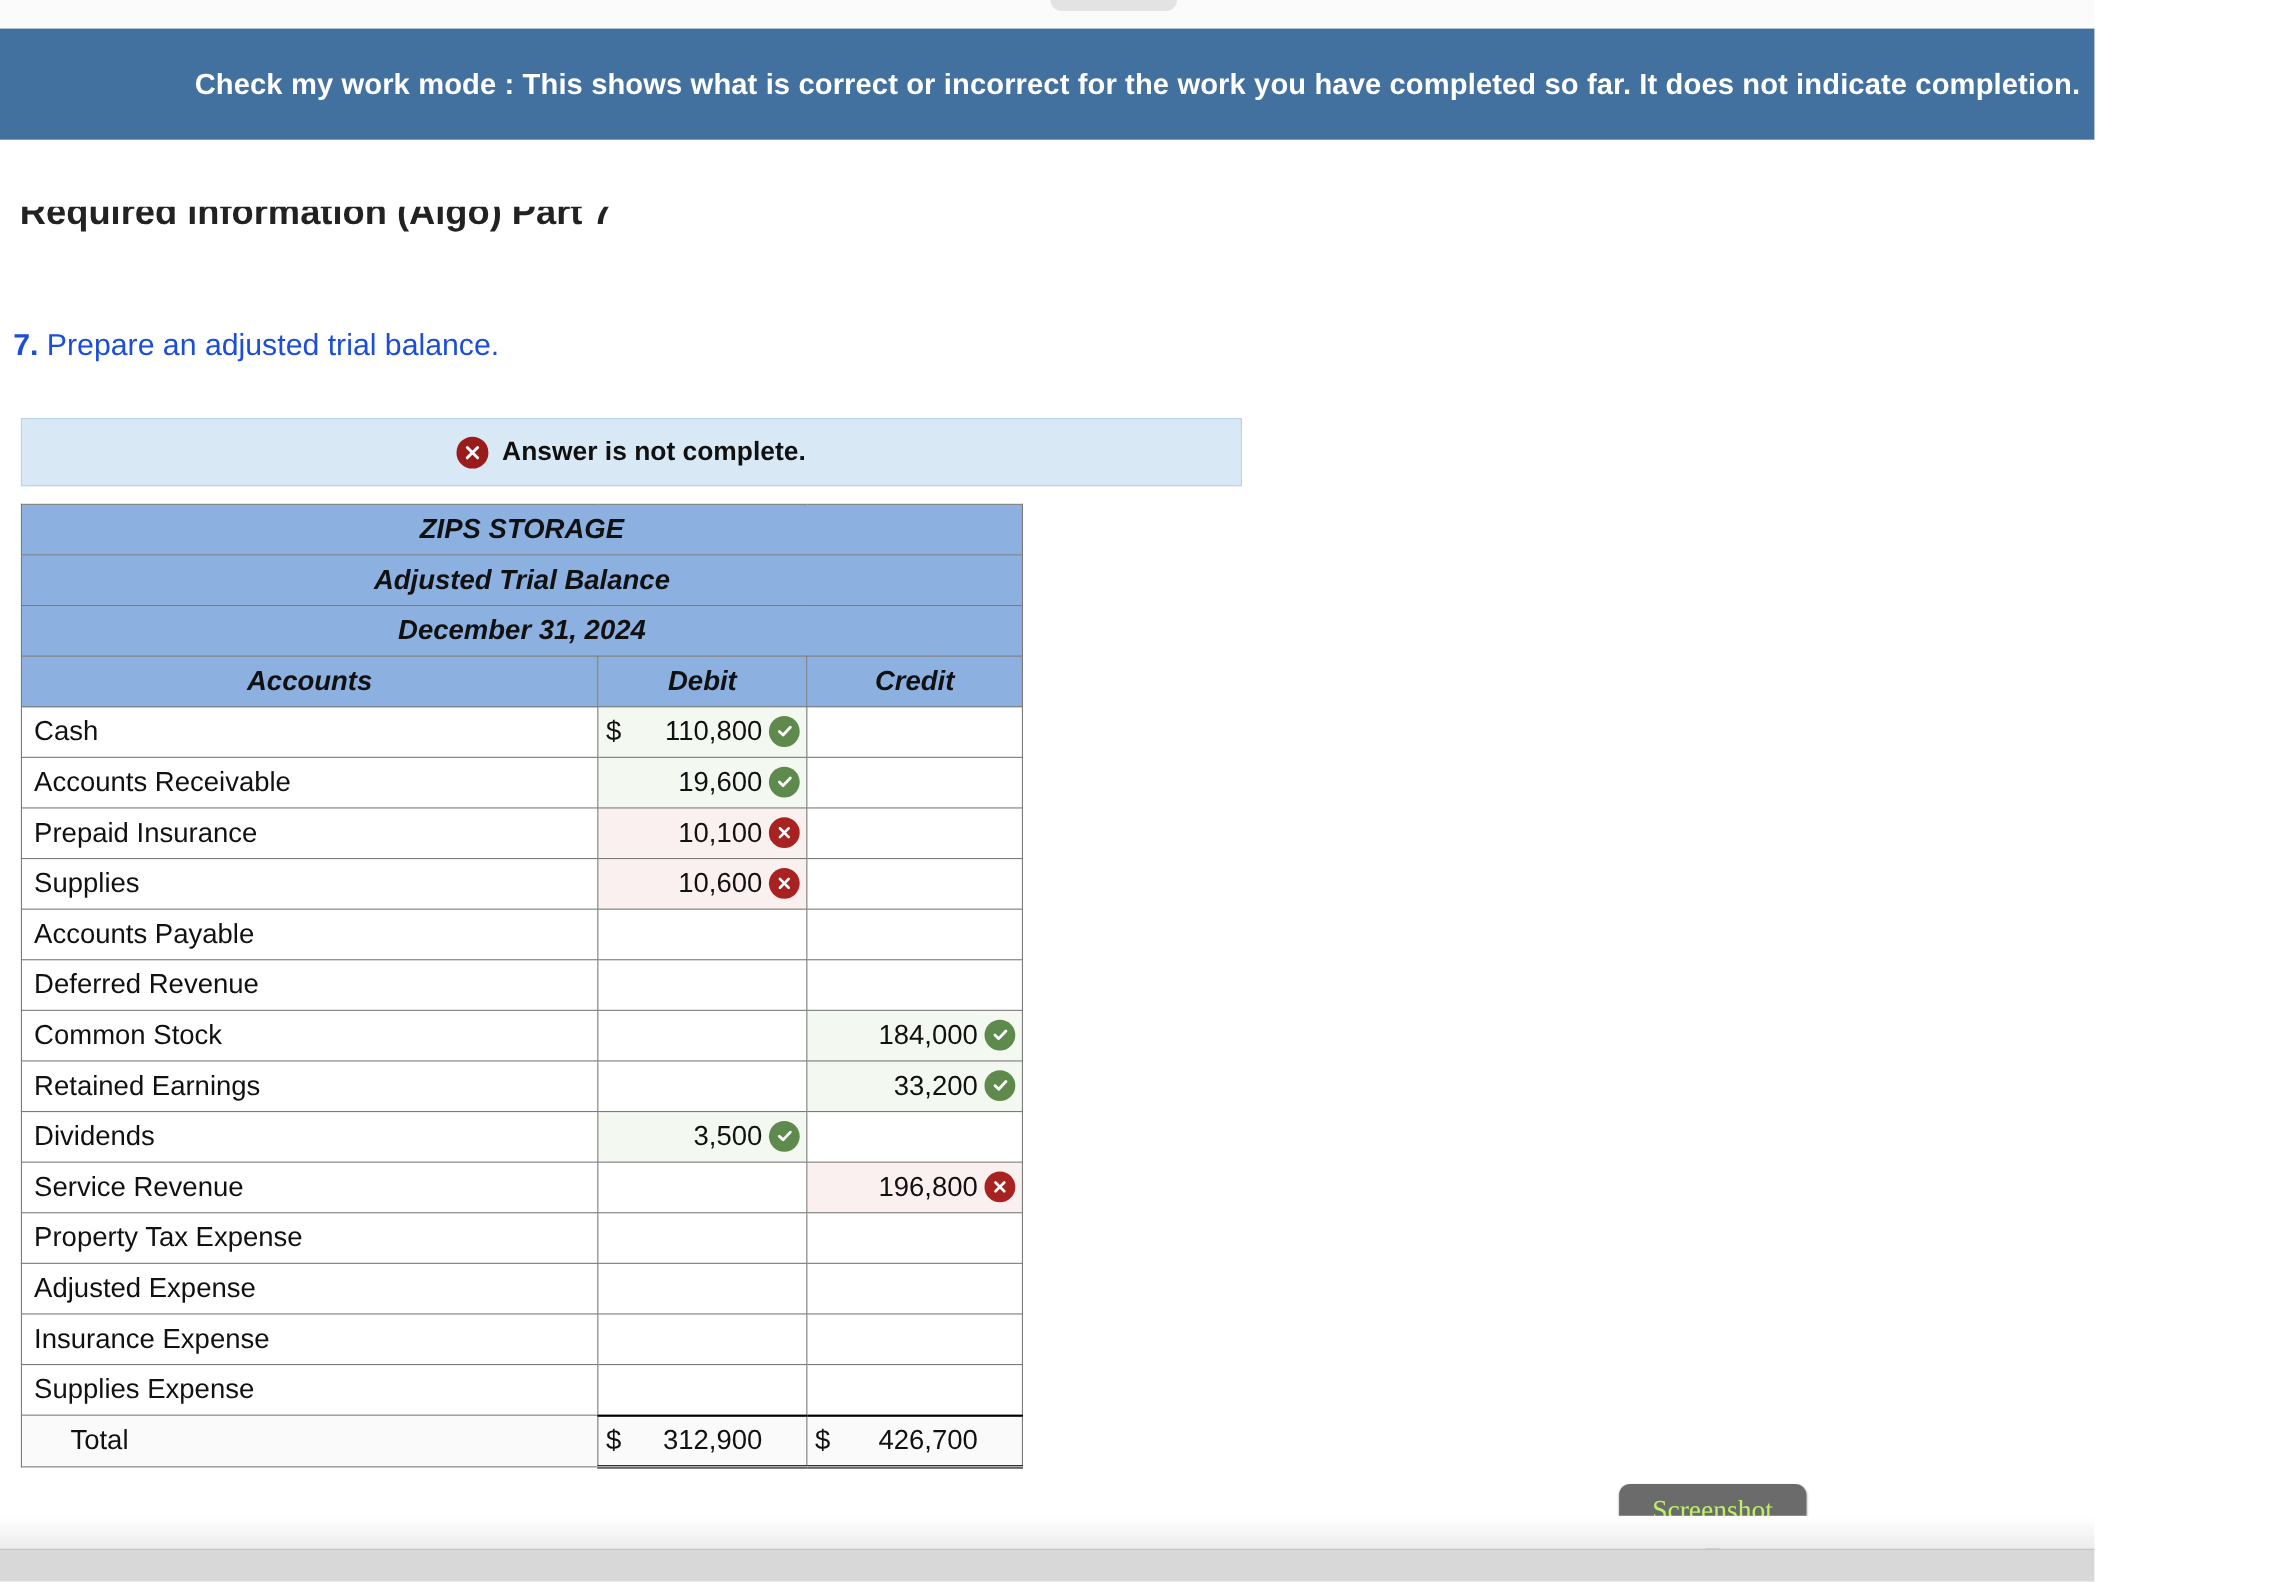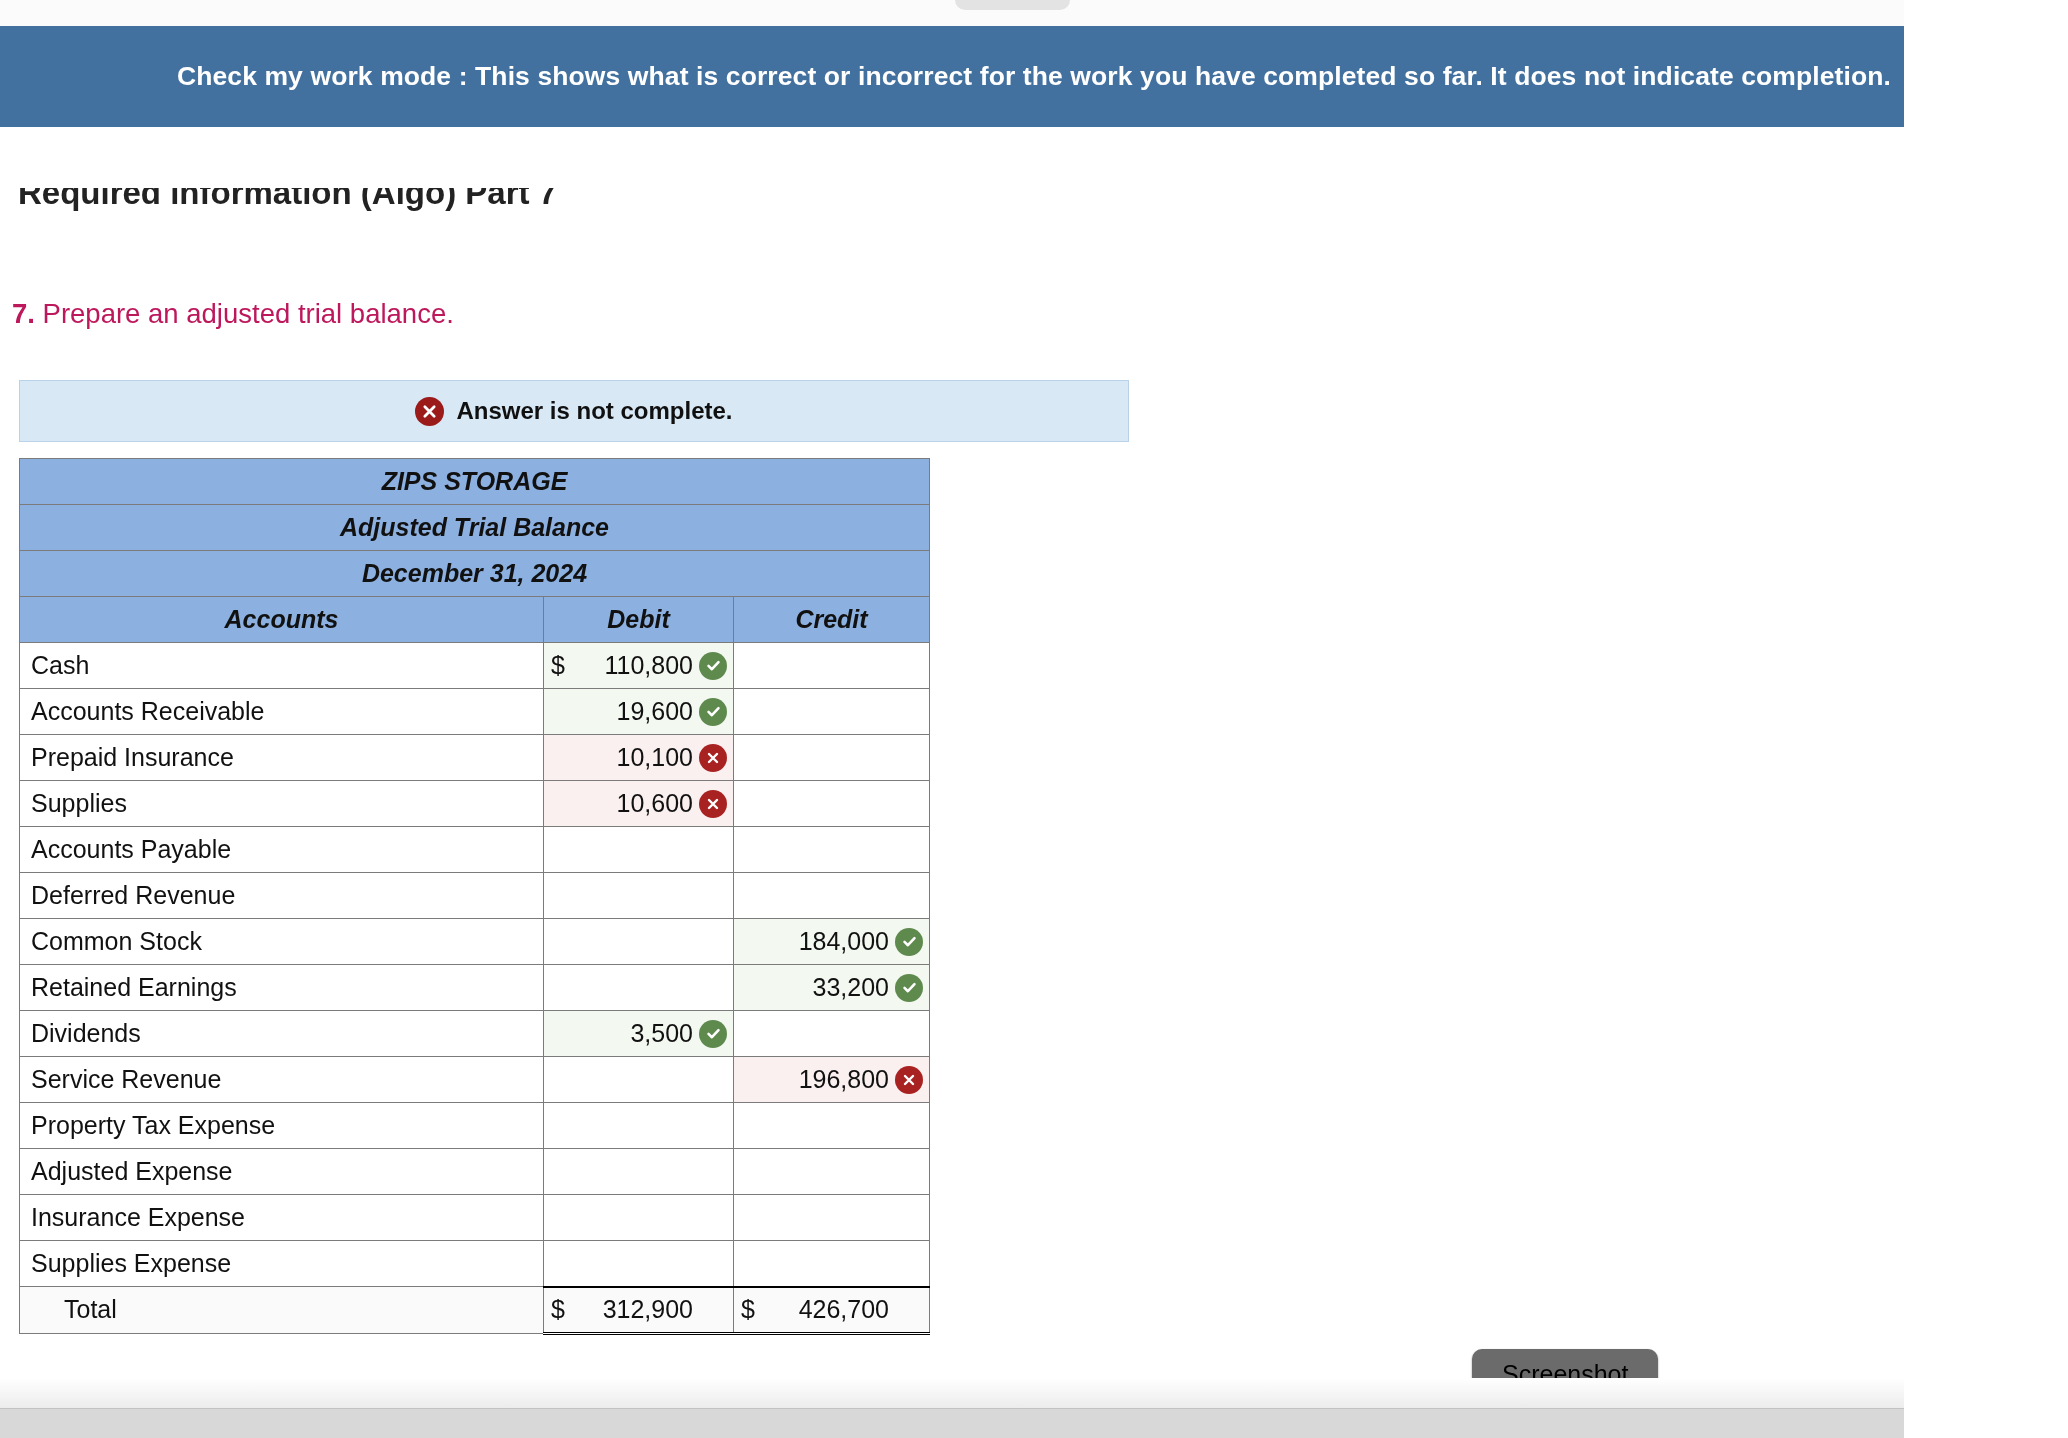--- a/index.html
+++ b/index.html
@@ -78,21 +78,21 @@
     overflow: hidden;
     white-space: nowrap;
     
     line-height: 0.30;
   }
 
   
   .question {
     position: absolute; top: 298px; left: 12px;
     font-size: 27.5px;
-    color: #be185d;
+    color: #1d4ed8;
     white-space: nowrap;
     text-align: center;
   }
   .question .qnum { font-weight: bold; }
 
   
   .ans-banner {
     position: absolute; top: 380px; left: 19px;
     width: 1110px; height: 62px;
     background: #d9e8f5;
@@ -183,26 +183,27 @@
   }
   .num-inner .slot { width: 28px; flex: 0 0 auto; }
   .cell-ok  { background: #f3f8f1; }
   .cell-bad { background: #fbf0f0; }
   .cell-plain { background: #ffffff; }
 
   
   .shot-tip {
     position: absolute; top: 1349px; left: 1472px;
     background: #6b6b6b;
-    color: #000000;
+    color: #bef264;
     font-size: 25px;
     border-radius: 10px;
     padding: 11px 30px 13px 30px;
     box-shadow: 0 1px 2px rgba(0,0,0,.45);
     white-space: nowrap;
+    font-family: Liberation Serif, serif;
   }
   .shot-tip::after {
     content: "";
     position: absolute;
     left: 50%; bottom: -13px;
     transform: translateX(-50%);
     border-left: 14px solid transparent;
     border-right: 14px solid transparent;
     border-top: 14px solid #6b6b6b;
   }

